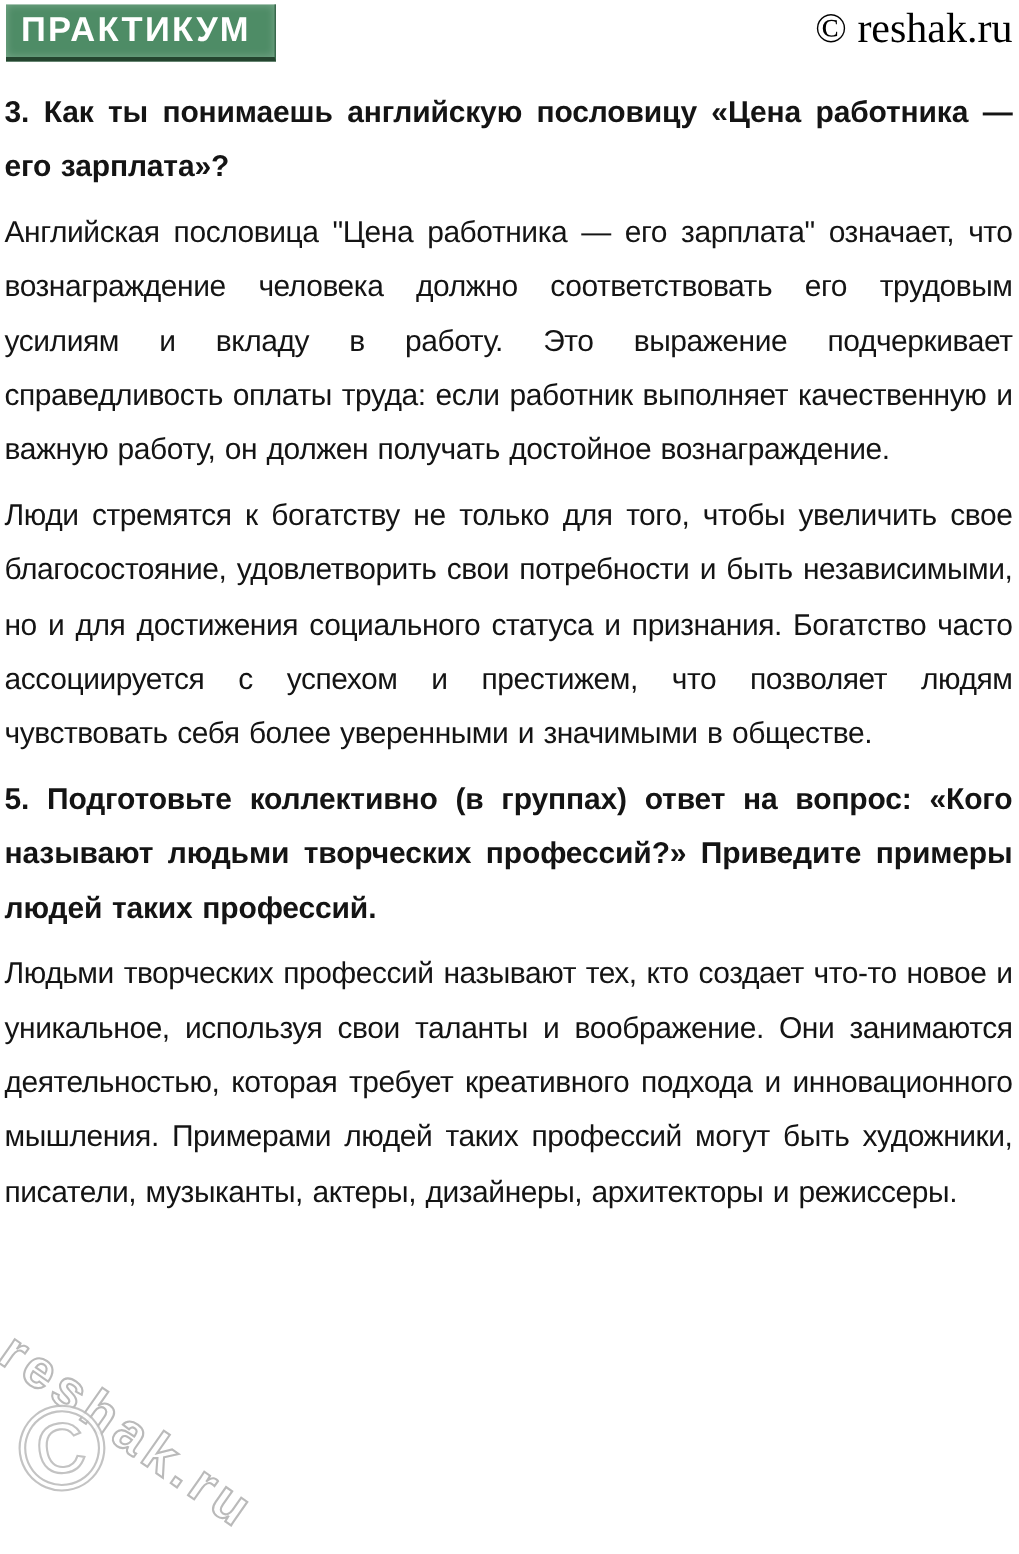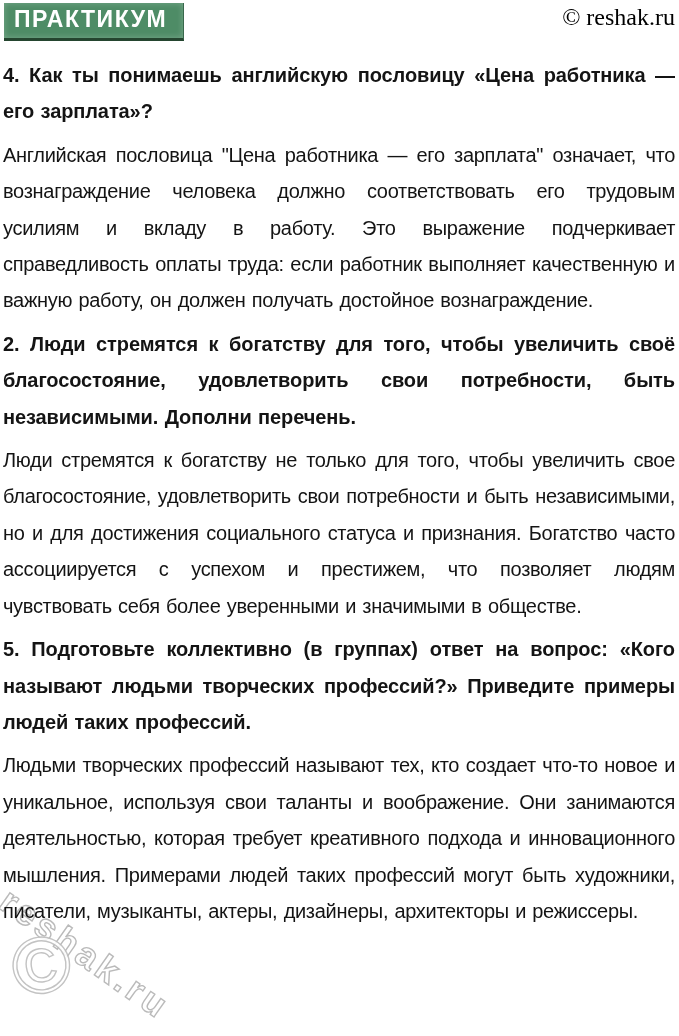--- a/index.html
+++ b/index.html
@@ -27,21 +27,21 @@
     font-size:23px;
     letter-spacing:1.5px;
     line-height:1;
     padding:5px 16px 7px 10px;
     border-bottom:3px solid var(--badge-border);
     border-right:1px solid #39684c;
     box-shadow:inset 0 0 6px rgba(255,255,255,.25);
   }
   .copyright{
     font-family:"Liberation Serif","DejaVu Serif",serif;
-    font-size:24px;
+    font-size:28px;
     padding:1px 2px 0 0;
     color:#000;
   }
   main{
     position:relative;z-index:1;
     padding:0 4px 0 3px;
     margin-top:16px;
   }
   p{
     margin:0 0 7px 0;
@@ -83,23 +83,22 @@
     <div class="badge">ПРАКТИКУМ</div>
     <div class="copyright">© reshak.ru</div>
   </header>
 
   <div class="watermark">
     <span class="wm-text">reshak.ru</span>
     <span class="wm-c">©</span>
   </div>
 
   <main>
-    <p class="q">4. Как ты понимаешь английскую пословицу «Цена работника — его зарплата»?</p>
+    <p class="q">3. Как ты понимаешь английскую пословицу «Цена работника — его зарплата»?</p>
     <p class="a">Английская пословица "Цена работника — его зарплата" означает, что вознаграждение человека должно соответствовать его трудовым усилиям и вкладу в работу. Это выражение подчеркивает справедливость оплаты труда: если работник выполняет качественную и важную работу, он должен получать достойное вознаграждение.</p>
 
-    <p class="q">2. Люди стремятся к богатству для того, чтобы увеличить своё благосостояние, удовлетворить свои потребности, быть независимыми. Дополни перечень.</p>
     <p class="a">Люди стремятся к богатству не только для того, чтобы увеличить свое благосостояние, удовлетворить свои потребности и быть независимыми, но и для достижения социального статуса и признания. Богатство часто ассоциируется с успехом и престижем, что позволяет людям чувствовать себя более уверенными и значимыми в обществе.</p>
 
     <p class="q">5. Подготовьте коллективно (в группах) ответ на вопрос: «Кого называют людьми творческих профессий?» Приведите примеры людей таких профессий.</p>
     <p class="a">Людьми творческих профессий называют тех, кто создает что-то новое и уникальное, используя свои таланты и воображение. Они занимаются деятельностью, которая требует креативного подхода и инновационного мышления. Примерами людей таких профессий могут быть художники, писатели, музыканты, актеры, дизайнеры, архитекторы и режиссеры.</p>
   </main>
 
 </div>
 
 </body></html>

